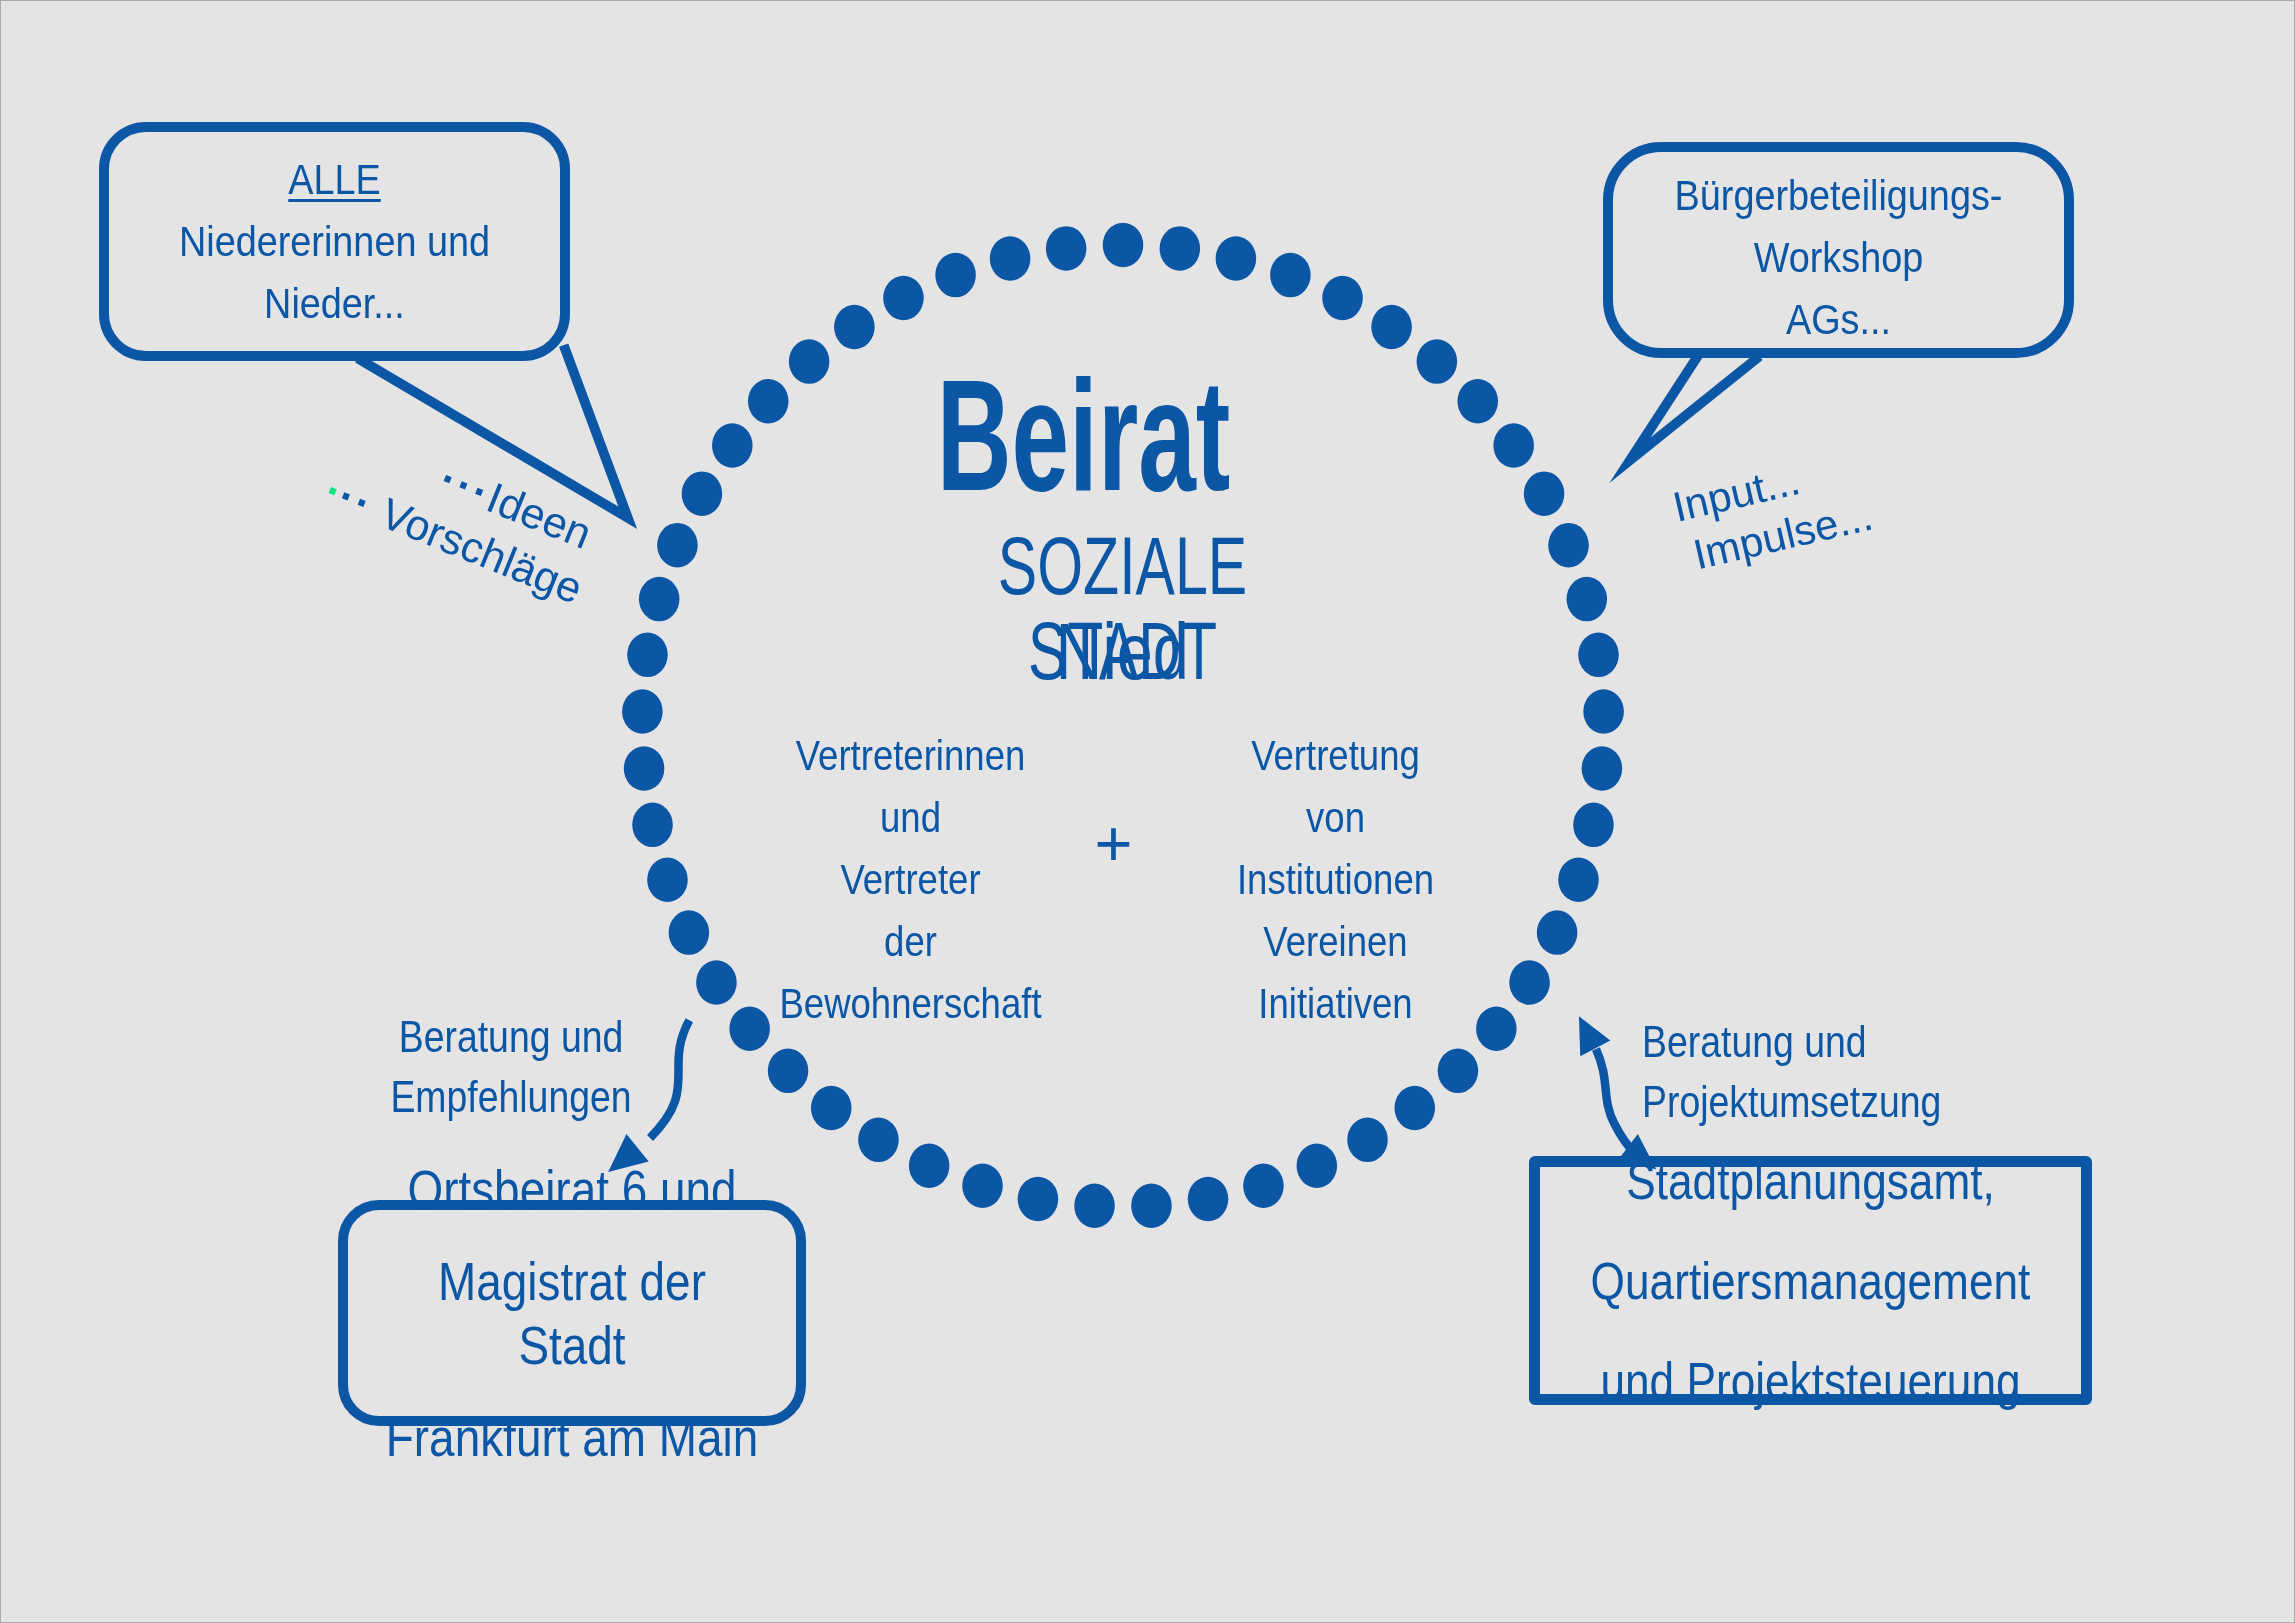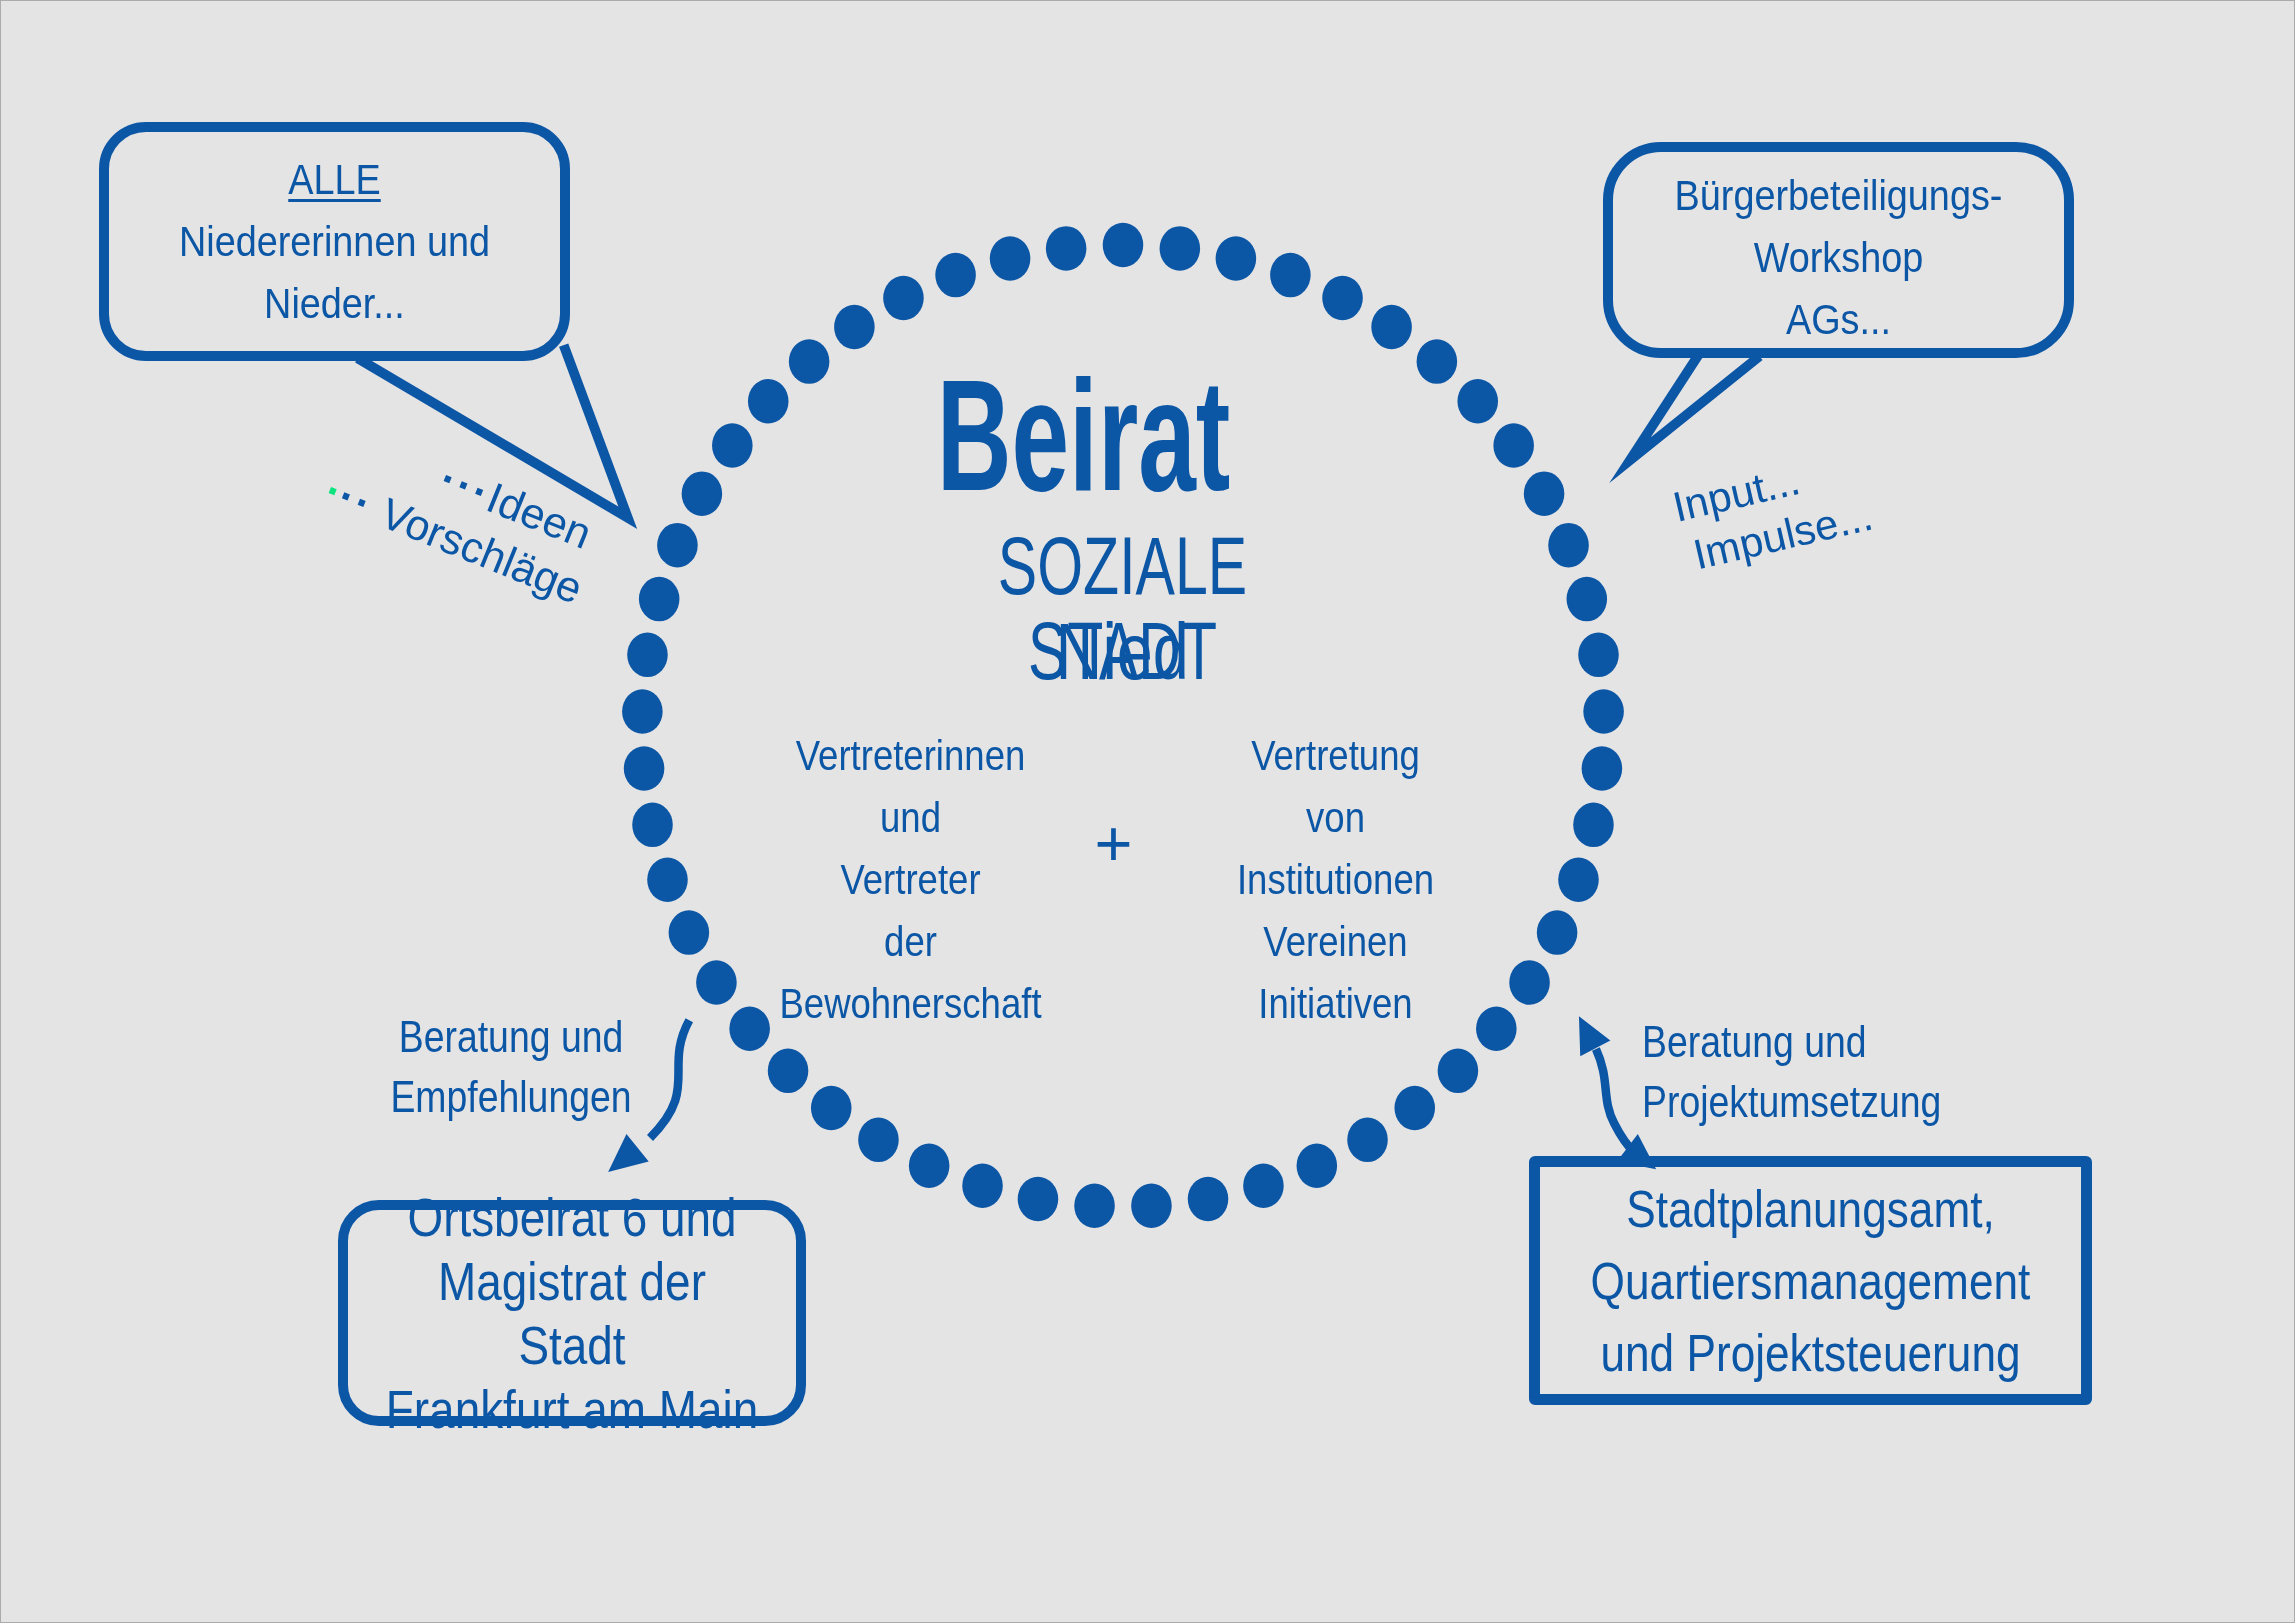--- a/index.html
+++ b/index.html
@@ -67,20 +67,21 @@
   .flow-left{left:366px;top:1006px;width:288px;text-align:center;}
   .flow-right{left:1641px;top:1011px;width:340px;text-align:left;}
   .flow-right .in{transform-origin:left top;}
 
   
   .rbox{
     position:absolute;box-sizing:border-box;
     border:10.5px solid var(--blue);
     display:flex;flex-direction:column;justify-content:center;
     text-align:center;
+    gap:28px;
   }
   .rbox .ln{transform:scaleX(.85);transform-origin:center;}
   .box-bl{left:337px;top:1199px;width:468px;height:226px;border-radius:41px;font-size:54px;line-height:64px;}
   .box-br{left:1528px;top:1155px;width:563px;height:249px;border-radius:6px;border-width:11px;font-size:52px;line-height:72px;}
 </style>
 </head>
 <body>
 
 <div class="canvas">
 

